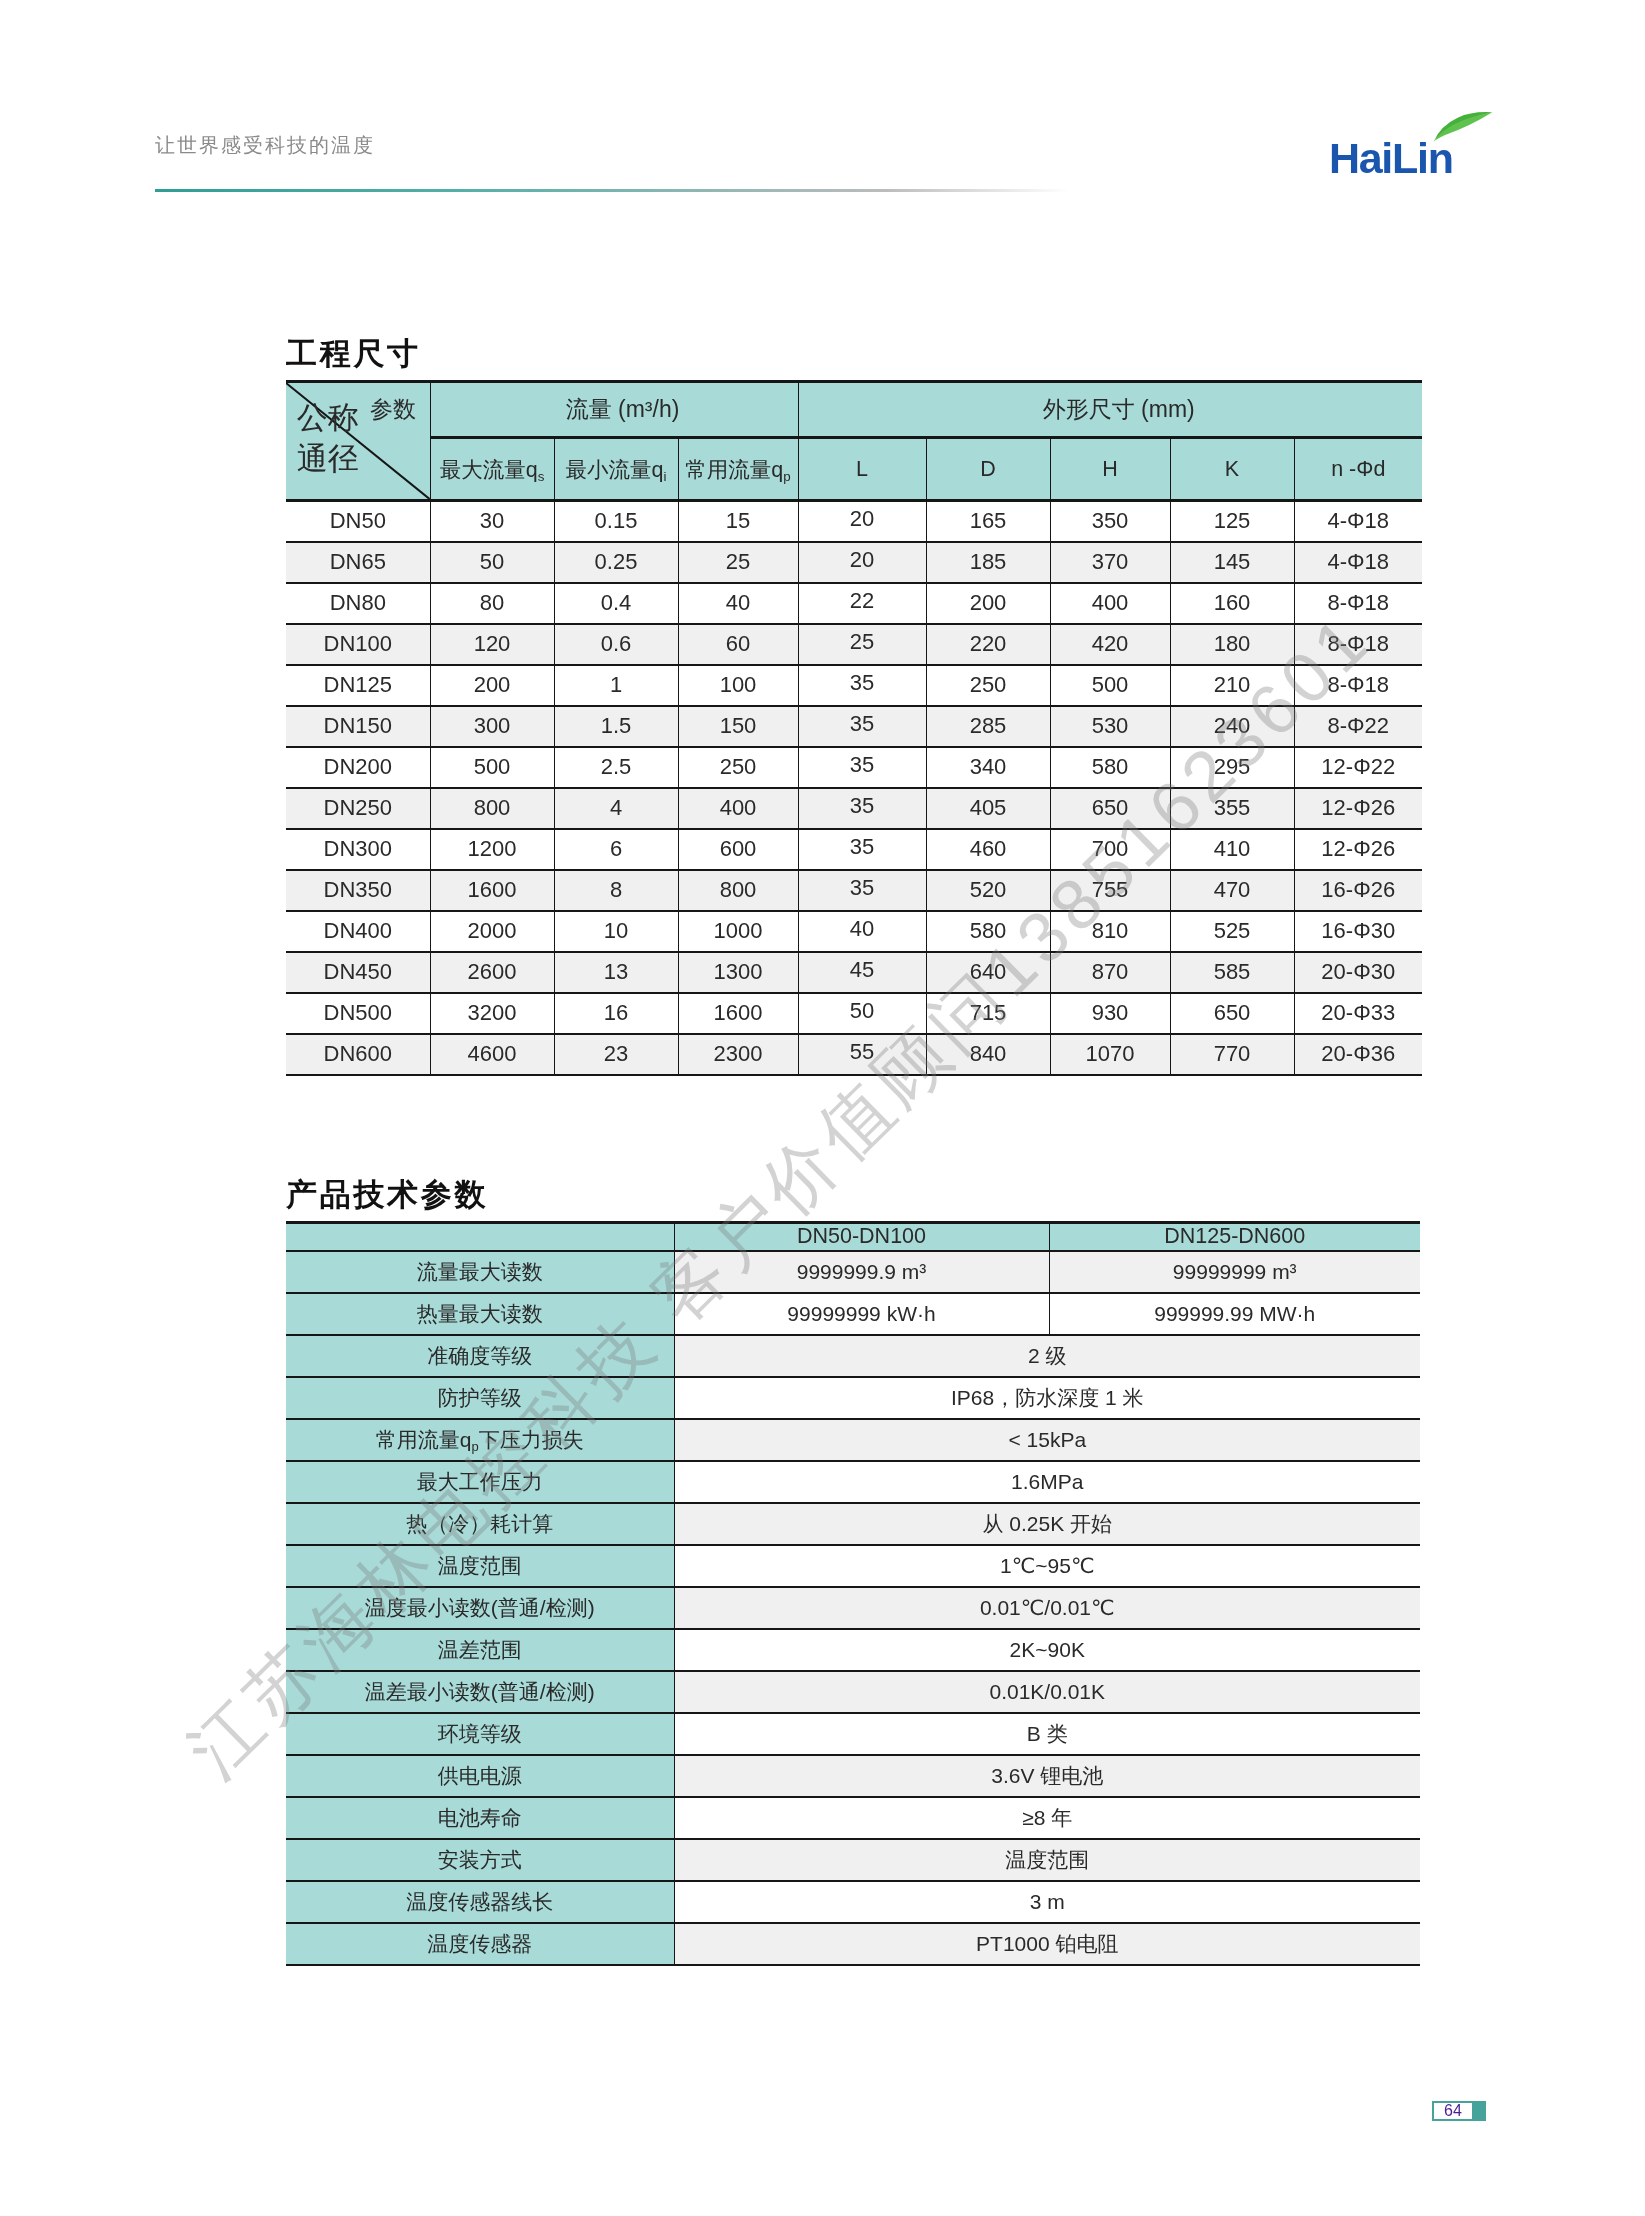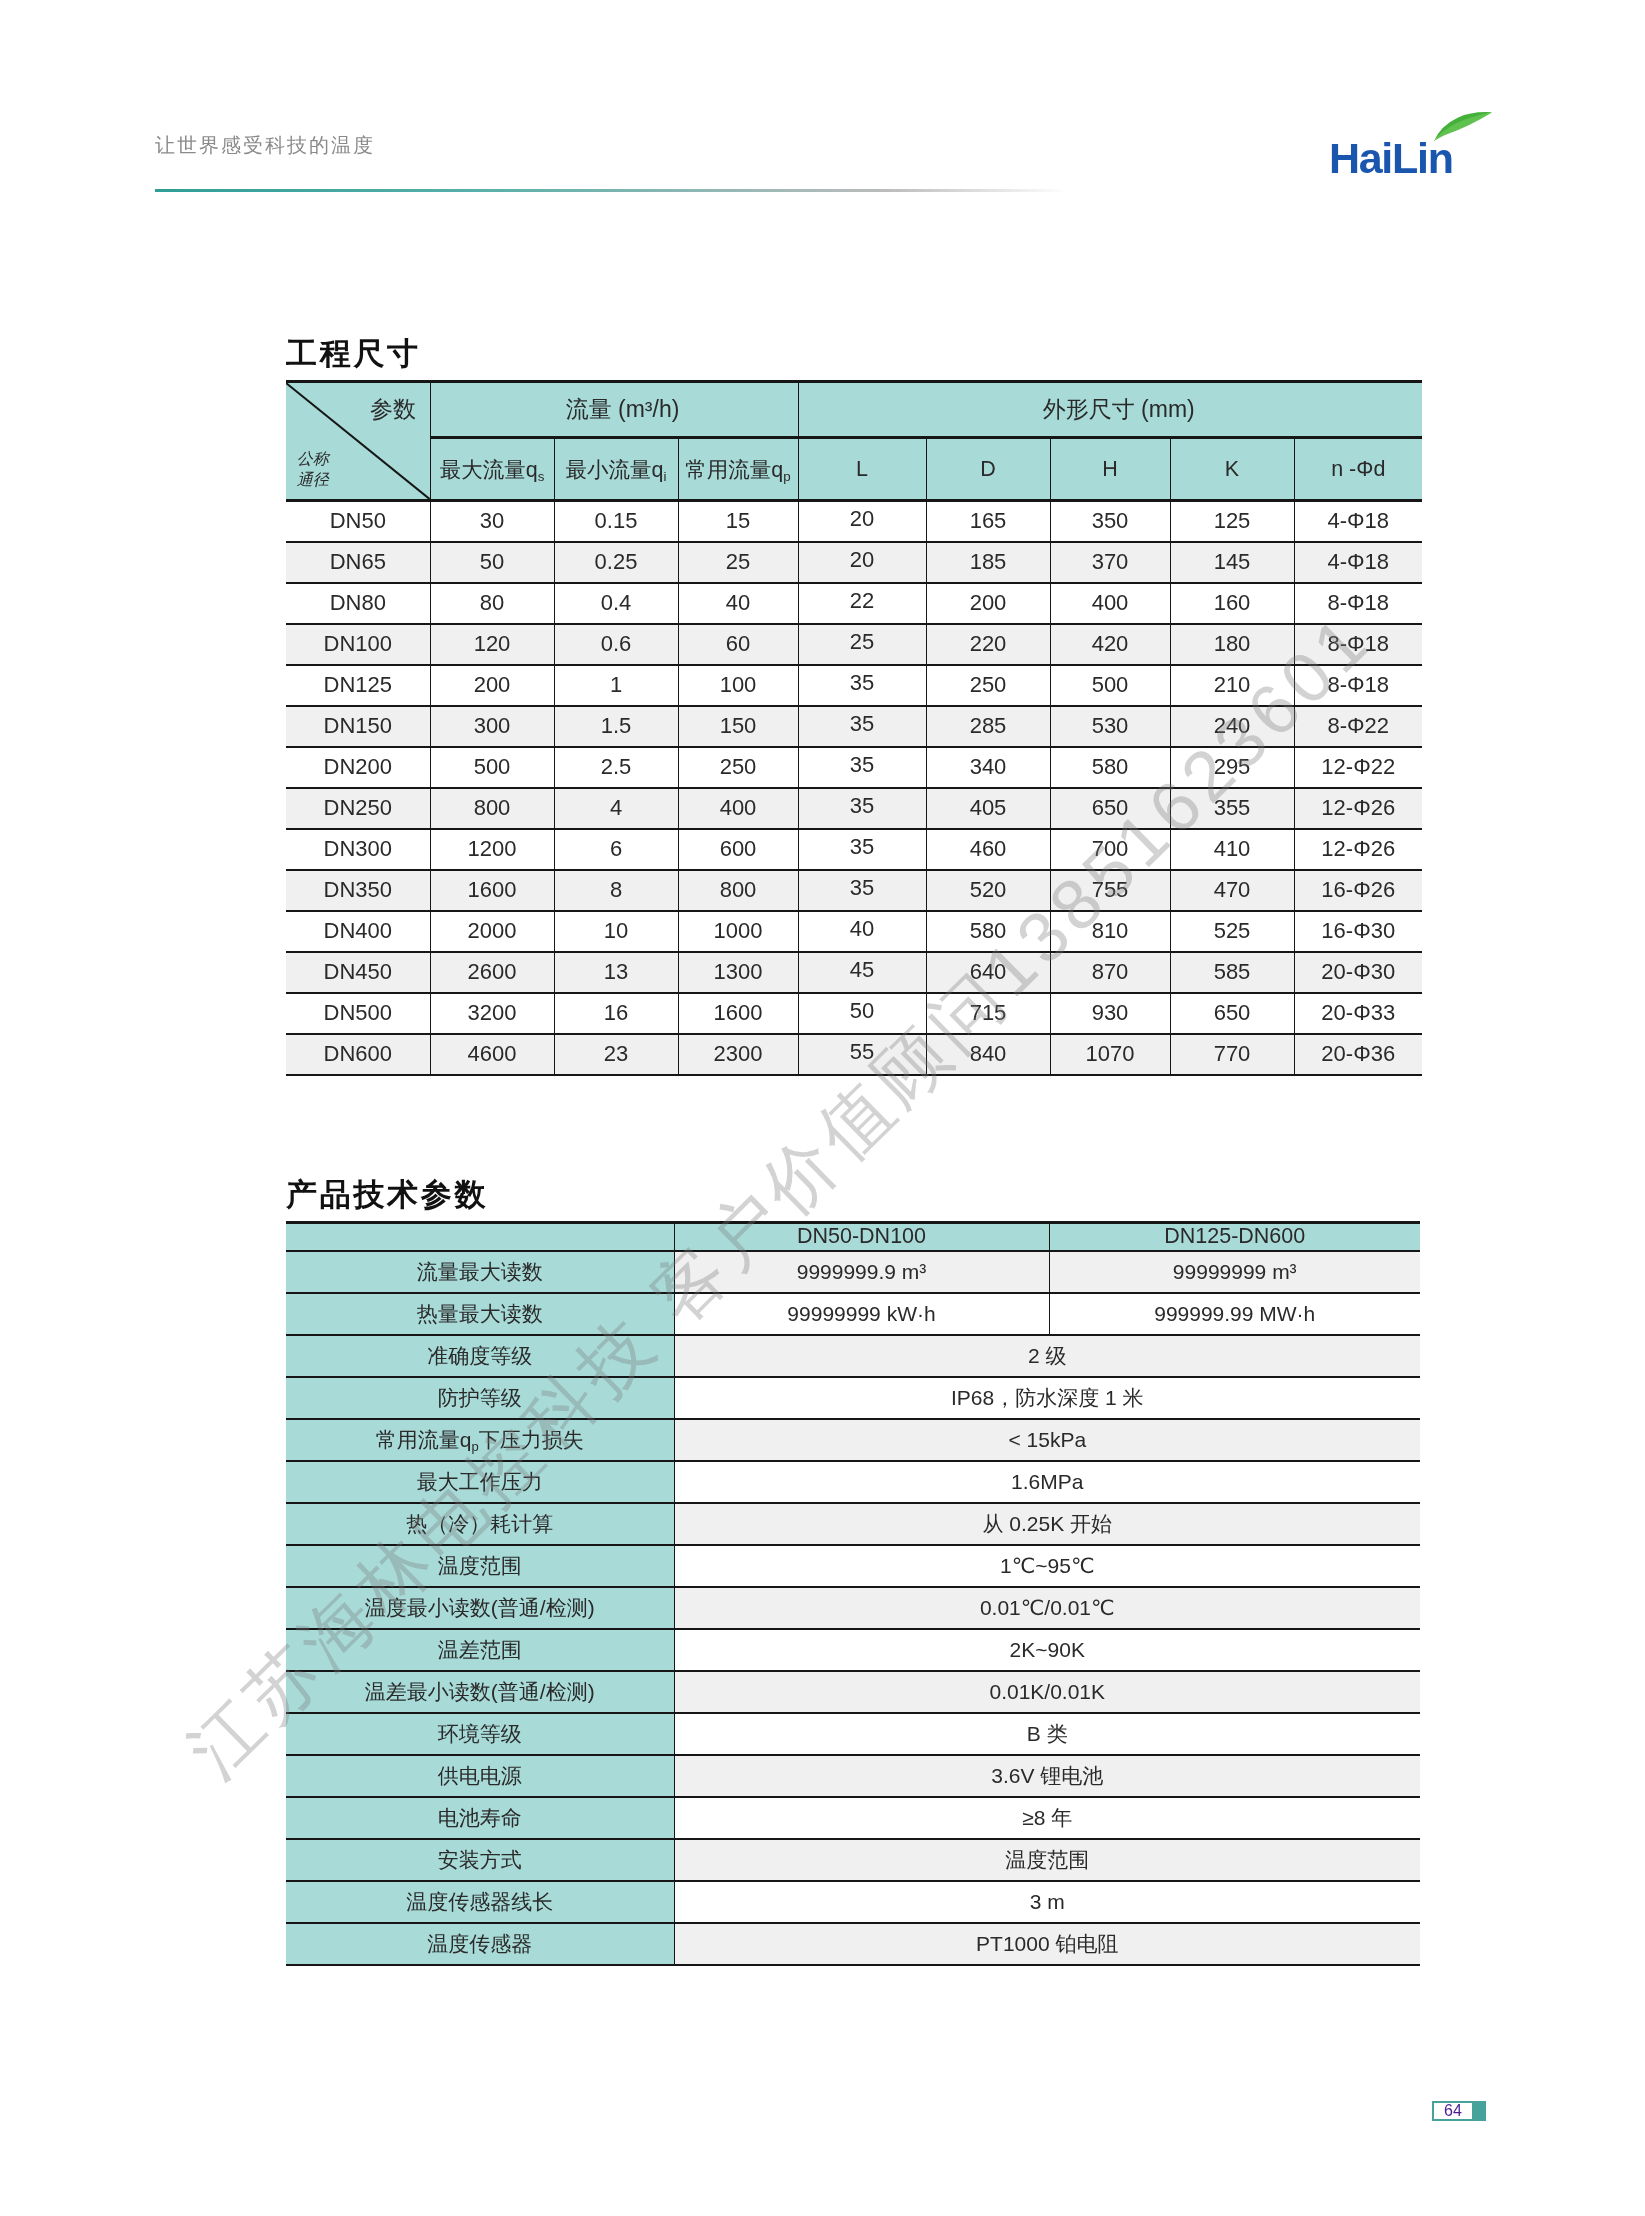--- a/index.html
+++ b/index.html
@@ -58,21 +58,21 @@
 
   
   #table1 { top: 380px; }
   #table1 thead th { border-top: 3.4px solid #161616; }
   #table1 th.diag {
     position: relative; height: 119px; border-top: 3.4px solid #161616;
     border-bottom: 3.4px solid #161616;
   }
   #table1 th.diag svg { position:absolute; left:0; top:0; width:100%; height:100%; }
   .diag-top { position:absolute; right:13.4px; top:10.7px; font-size:23px; }
-  .diag-bottom { position:absolute; left:10.7px; bottom:8px; font-size:16px; line-height:1.3; text-align:left;font-style:italic; }
+  .diag-bottom { position:absolute; left:10.7px; bottom:20px; font-size:31px; line-height:1.3; text-align:left; }
   #table1 tr.group-row th.grp {
     height: 56px; font-size: 23px;
     border-bottom: 2.7px solid #161616; border-left: 1.3px solid #161616; padding-left: 17px;
   }
   #table1 tr.sub-row th {
     height: 62px; font-size: 21.5px;
     border-bottom: 3.4px solid #161616; border-left: 1.3px solid #161616;
   }
   #table1 tbody td {
     height: 41px; font-size: 22px;

